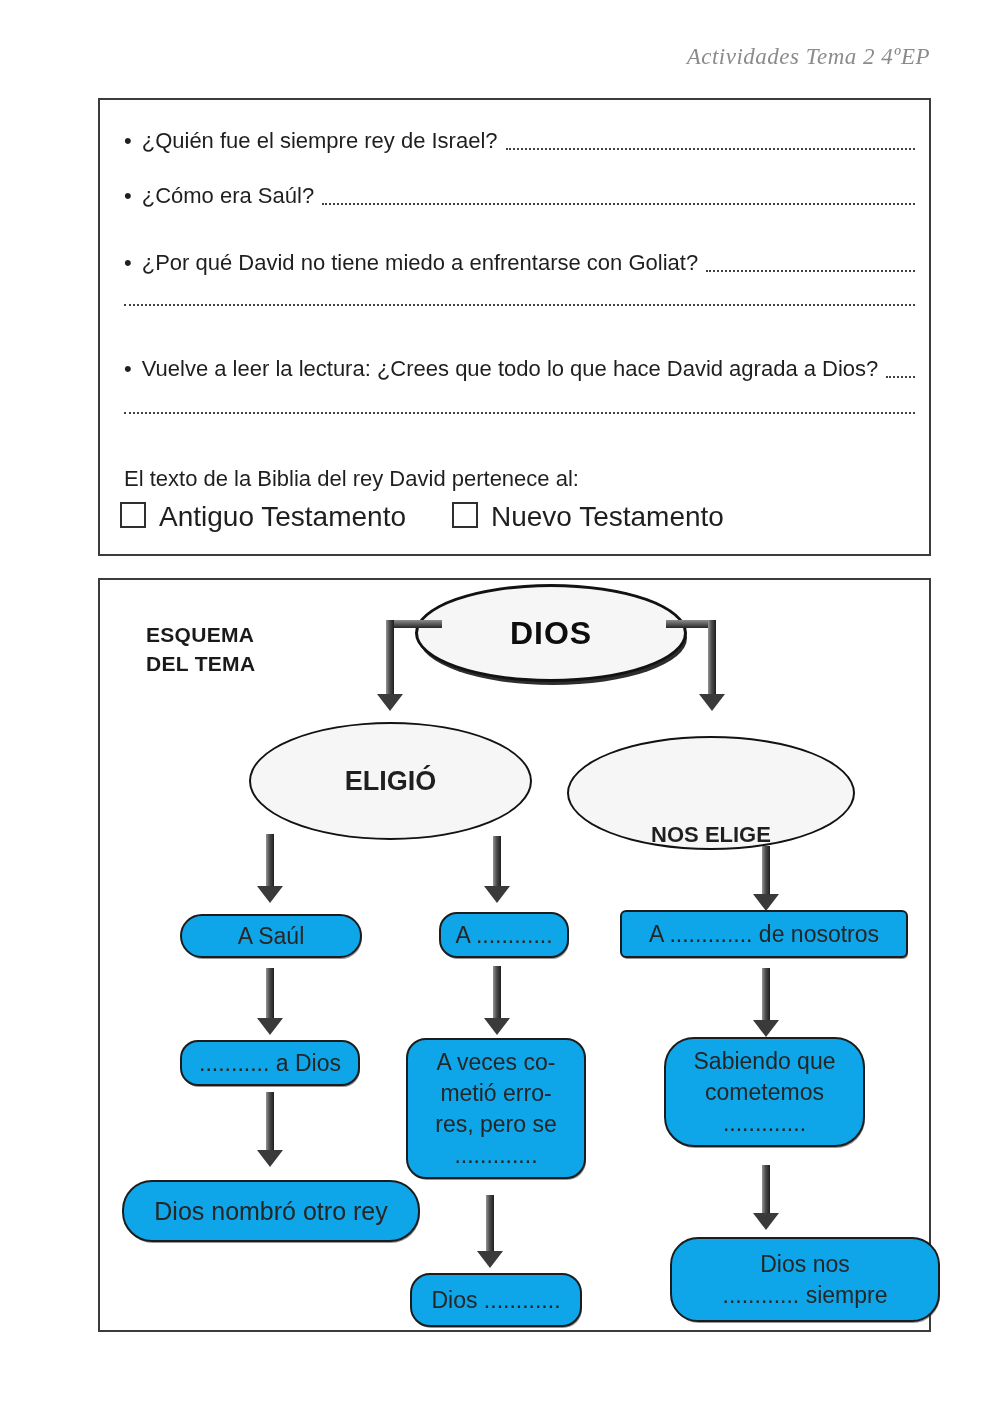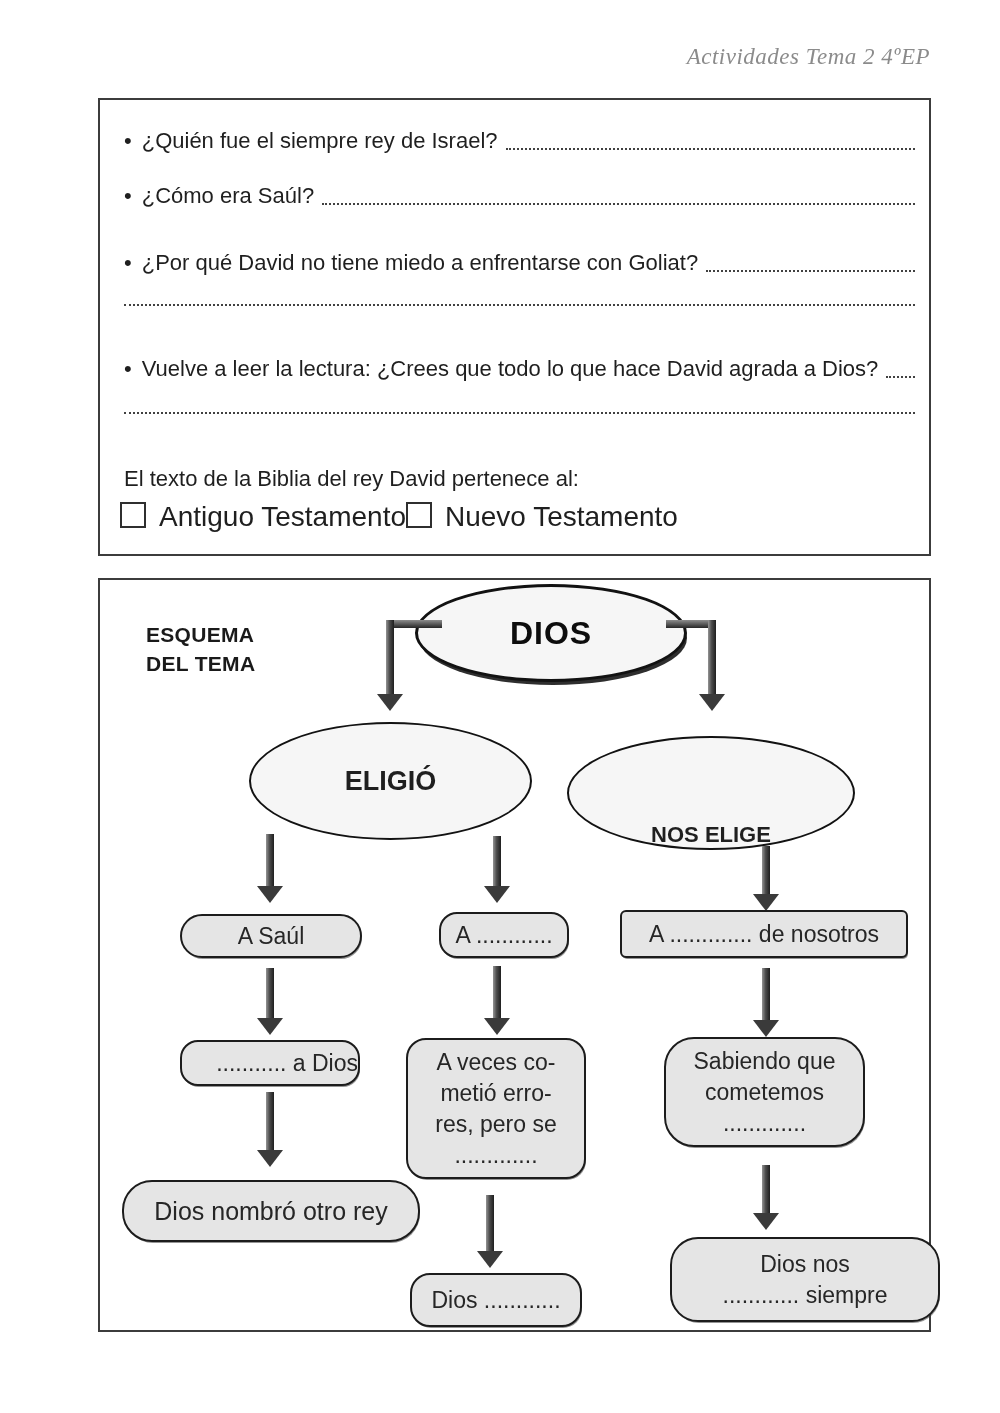--- a/index.html
+++ b/index.html
@@ -56,21 +56,21 @@
   .fl1{top:204px;} .fl2{top:312px;}
   .statement{
     position:absolute; left:24px; top:364px;
     font-size:22px; line-height:30px;
   }
   .optrow{
     position:absolute; left:20px; top:401px;
     display:flex; align-items:flex-start; font-size:28px;
   }
   .opt{display:flex; align-items:center;}
-  .opt2{}
+  .opt2{margin-left:46px;}
   .checkbox{
     width:26px; height:26px;
     border:2px solid #2f2f2f;
     background:#ffffff;
     box-sizing:border-box;
     margin-right:13px;
     position:relative; top:-2px;
   }
 
   
@@ -120,32 +120,32 @@
   .v-b2{left:393px; top:386px; height:52px;}
   .v-b3{left:662px; top:388px; height:52px;}
   .v-c1{left:166px; top:512px; height:58px;}
   .v-c2{left:386px; top:615px; height:56px;}
   .v-c3{left:662px; top:585px; height:48px;}
 
   
   .node{
     position:absolute;
     border:2.5px solid #1c1c1c;
-    background:#e5e5e5;
+    background:#0ea5e9;
     box-sizing:border-box;
     display:flex; flex-direction:column;
     align-items:center; justify-content:center;
     font-size:23px; color:#262626; text-align:center;
     line-height:31px;
     box-shadow:1px 2px 0 -1px rgba(60,60,60,.55);
   }
   .n-saul      {left:80px;  top:334px; width:182px; height:44px; border-radius:22px;}
   .n-ablank    {left:339px; top:332px; width:130px; height:46px; border-radius:18px;}
   .n-anosotros {left:520px; top:330px; width:288px; height:48px; border-radius:6px;}
-  .n-adios     {left:80px;  top:460px; width:180px; height:46px; border-radius:18px;align-items:flex-end;}
+  .n-adios     {left:80px;  top:460px; width:180px; height:46px; border-radius:18px;}
   .n-aveces    {left:306px; top:458px; width:180px; height:141px; border-radius:20px;}
   .n-sabiendo  {left:564px; top:457px; width:201px; height:110px; border-radius:30px;}
   .n-nombro    {left:22px;  top:600px; width:298px; height:62px;  border-radius:30px; font-size:25px;}
   .n-dblank    {left:310px; top:693px; width:172px; height:54px;  border-radius:20px;}
   .n-dnos      {left:570px; top:657px; width:270px; height:85px;  border-radius:28px;}
 </style>
 </head>
 <body>
 
 <div class="page">

